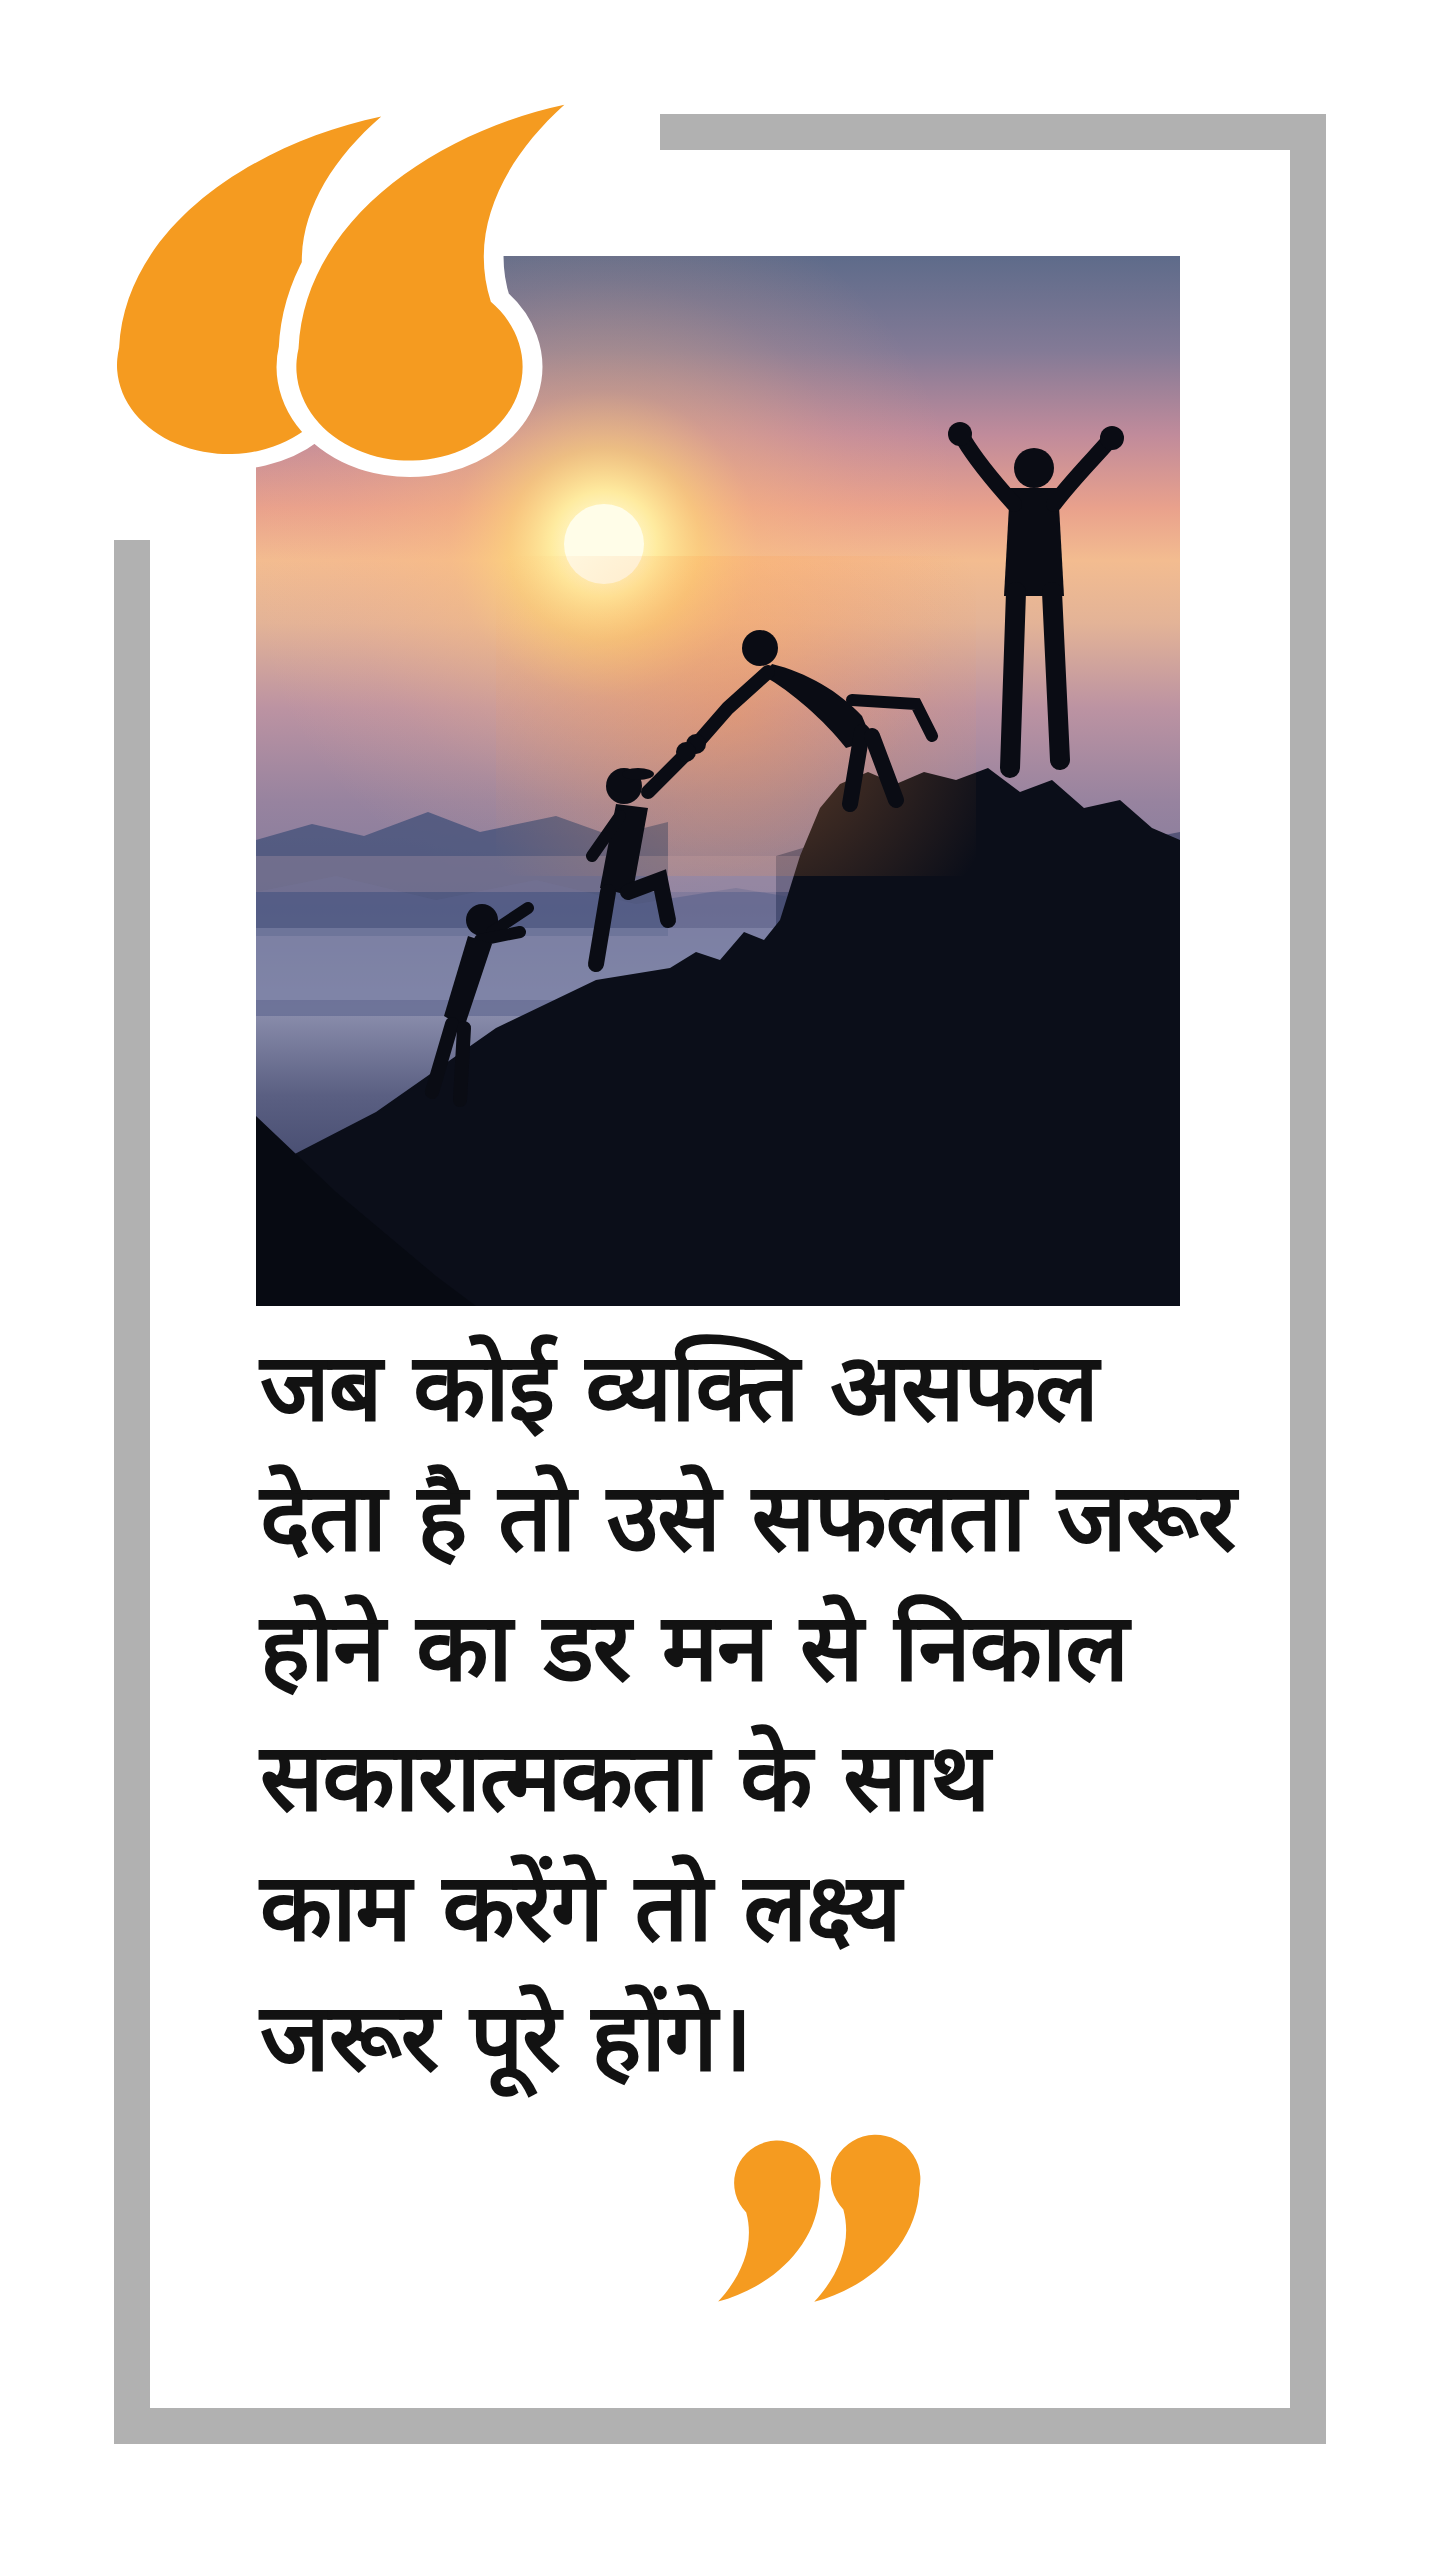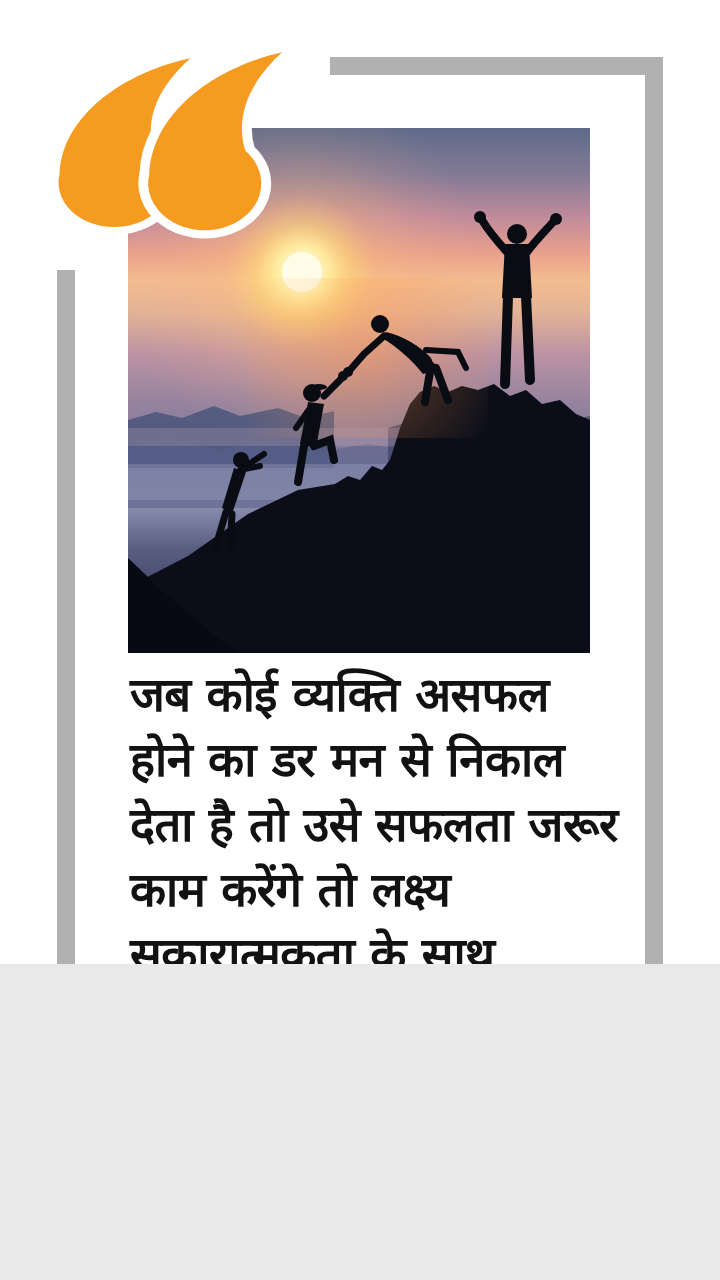--- a/index.html
+++ b/index.html
@@ -5,21 +5,21 @@
   :root{
     --accent-orange:#F59B20;
     --frame-gray:#B1B1B1;
     --quote-text:#121212;
     --page-bg:#FFFFFF;
   }
   *{margin:0;padding:0;box-sizing:border-box;}
   html,body{background:#e9e9e9;}
   .canvas{
     position:relative;
-    width:720px;height:964px;
+    width:720px;height:1280px;
     background:var(--page-bg);
     overflow:hidden;
     margin:0 auto;
     font-family:"DejaVu Sans","Liberation Sans",sans-serif;
   }
   .frame-bar{position:absolute;background:var(--frame-gray);}
   .frame-top{left:330px;top:57px;width:333px;height:18px;}
   .frame-right{left:645px;top:57px;width:18px;height:1165px;}
   .frame-bottom{left:57px;top:1204px;width:606px;height:18px;}
   .frame-left{left:57px;top:270px;width:18px;height:952px;}
@@ -151,24 +151,24 @@
       <defs>
         <path id="comma" d="M98,2 C52,14 6,52 4,106 A40,40 0 1 0 72,86 C64,56 76,26 98,2 Z" stroke="#FFFFFF" stroke-width="14" stroke-linejoin="round" paint-order="stroke" style="fill:var(--accent-orange)"></path>
       </defs>
       <use href="#comma" transform="translate(2,8) scale(1.40,1.10)"></use>
       <use href="#comma" transform="translate(92,2) scale(1.42,1.16)"></use>
     </svg>
   </div>
 
   <div class="quote-block">
     <div class="quote-line">जब कोई व्यक्ति असफल</div>
+    <div class="quote-line">देता है तो उसे सफलता जरूर</div>
     <div class="quote-line">होने का डर मन से निकाल</div>
-    <div class="quote-line">देता है तो उसे सफलता जरूर</div>
+    <div class="quote-line">सकारात्मकता के साथ</div>
     <div class="quote-line">काम करेंगे तो लक्ष्य</div>
-    <div class="quote-line">सकारात्मकता के साथ</div>
     <div class="quote-line">जरूर पूरे होंगे।</div>
   </div>
 
   <div class="close-quote">
     <svg viewBox="0 0 104 90" preserveAspectRatio="none" aria-hidden="true">
       <use href="#comma" transform="translate(0,3) scale(0.54,0.53) rotate(180,50,80)"></use>
       <use href="#comma" transform="translate(48,0) scale(0.56,0.55) rotate(180,50,80)"></use>
     </svg>
   </div>
 

